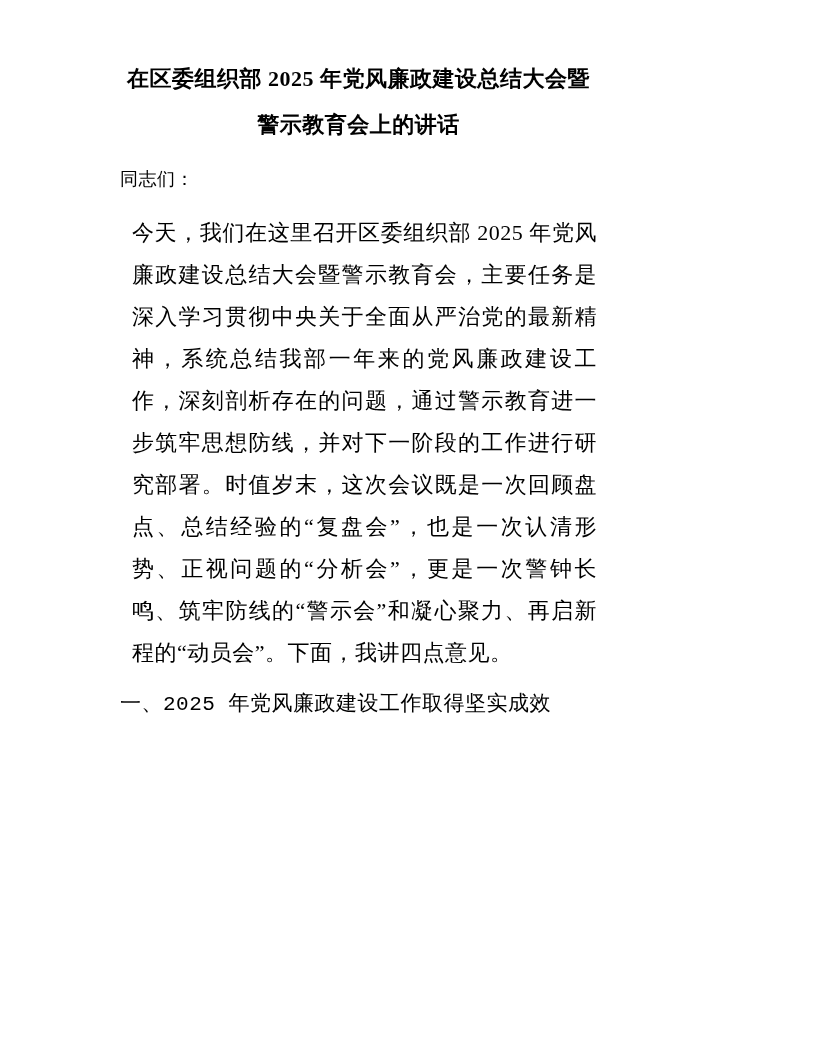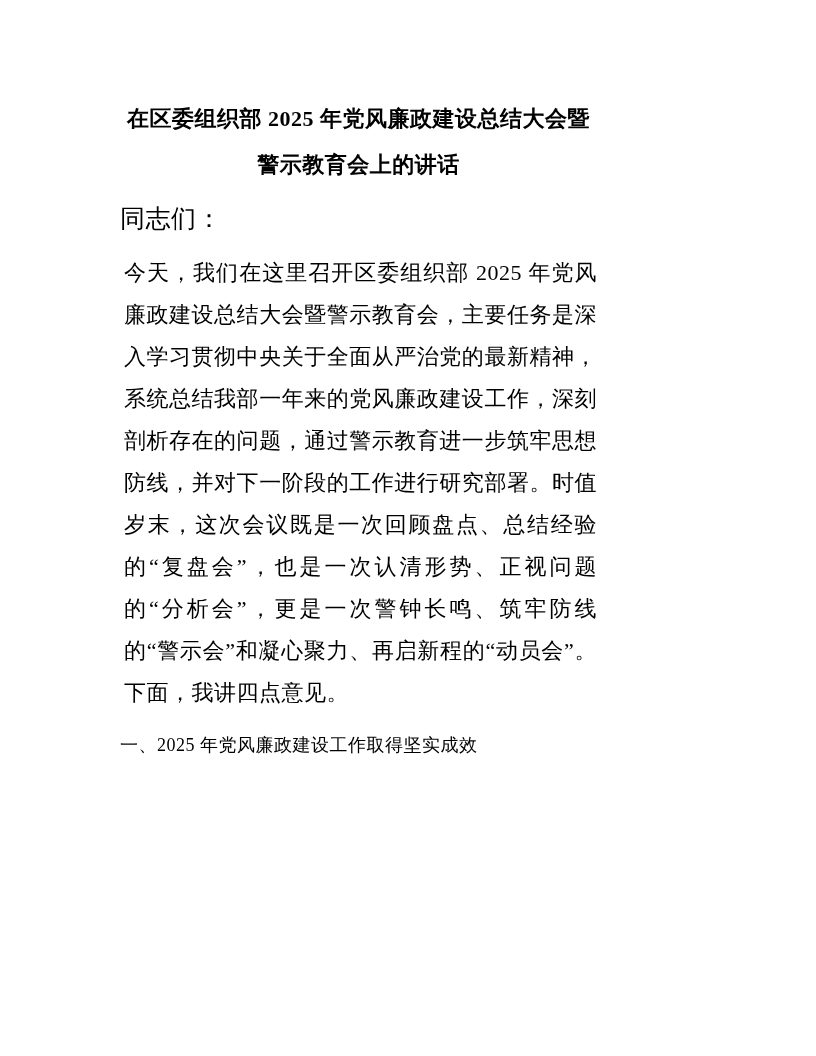--- a/index.html
+++ b/index.html
@@ -7,53 +7,54 @@
     padding: 0;
     background: #ffffff;
   }
   .page {
     position: relative;
     width: 713px;
     height: 1056px;
     box-sizing: border-box;
     background: #ffffff;
     color: #000000;
-    padding: 96px 116px 0 120px;
+    padding: 56px 116px 0 120px;
     font-family: "Liberation Serif", "DejaVu Serif", serif;
     overflow: hidden;
   }
   .doc-title {
     font-size: 22px;
     font-weight: 700;
     text-align: center;
     line-height: 46px;
     letter-spacing: 0.5px;
     margin: 0 0 10px 0;
   }
   .salutation {
-    font-size: 25px;
+    font-size: 18px;
     font-weight: 400;
     line-height: 42px;
     letter-spacing: 0.5px;
     margin: 0 0 12px 0;
   }
   .body-para {
     font-size: 22px;
     font-weight: 400;
     line-height: 42px;
     letter-spacing: 0.5px;
     text-align: justify;
-    margin: 0 0 10px 4px;
+    margin: 0 0 10px 12px;
   }
   .section-heading {
-    font-size: 18px;
+    font-size: 21px;
     font-weight: 400;
     line-height: 42px;
     letter-spacing: 0.5px;
     margin: 0 0 14px 0;
+    font-family: Liberation Mono, monospace;
   }
 </style>
 </head>
 <body>
 
 <div class="page">
   <h1 class="doc-title">在区委组织部 2025 年党风廉政建设总结大会暨警示教育会上的讲话</h1>
 
   <p class="salutation">同志们：</p>
 

